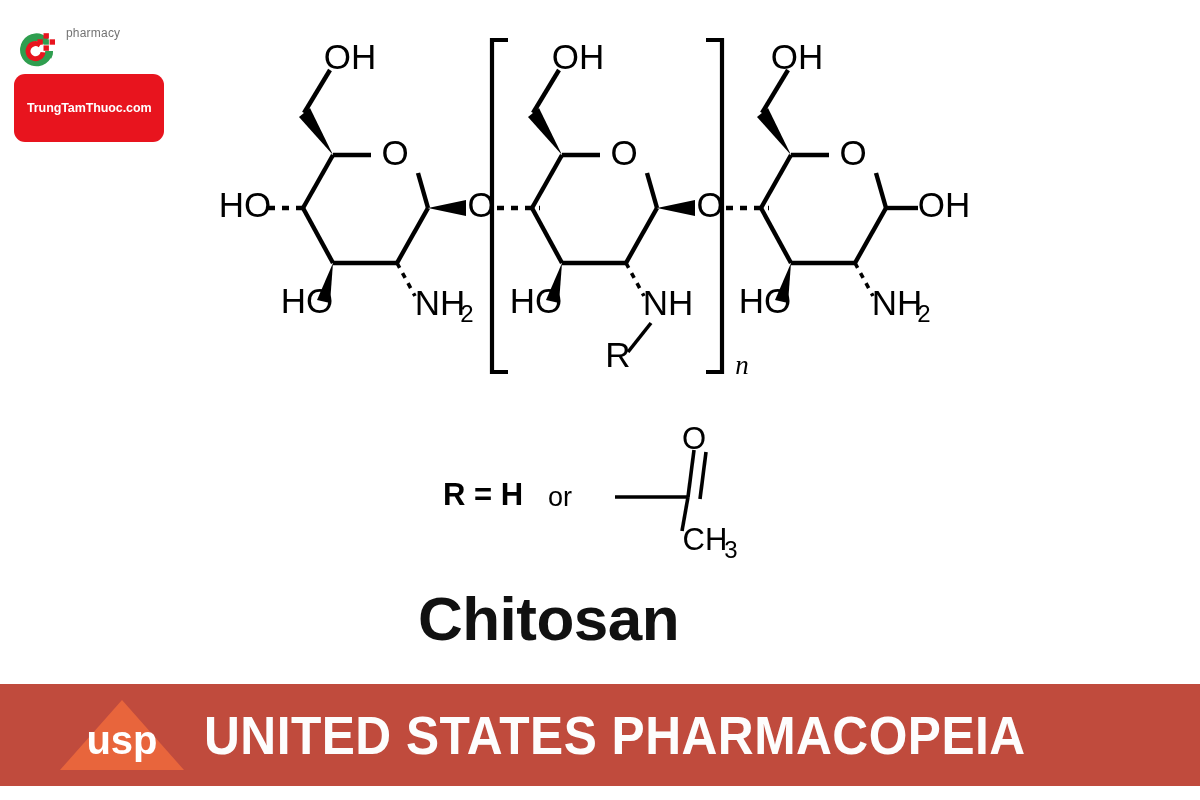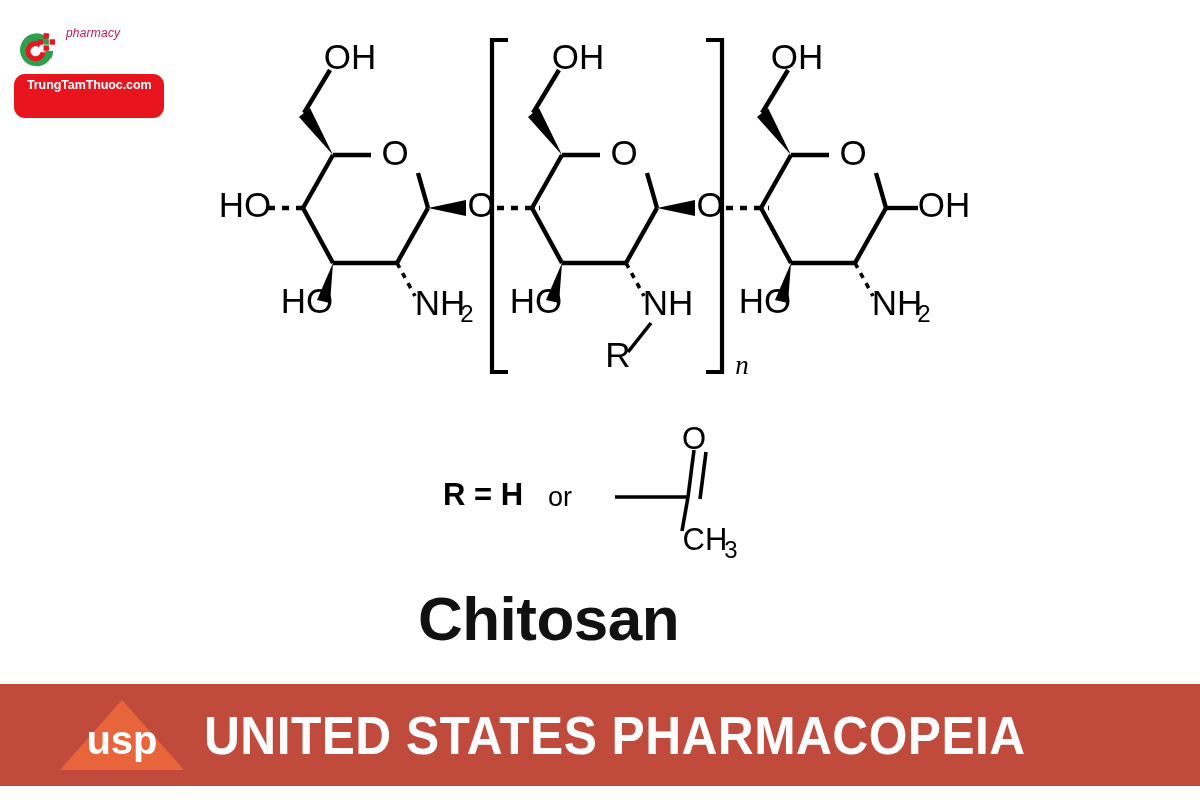--- a/index.html
+++ b/index.html
@@ -40,36 +40,35 @@
     font-size: 27px;
     font-weight: 700;
     color: #2f9e4f;
     letter-spacing: -0.4px;
     line-height: 30px;
     display: block;
   }
   .wm-pharmacy {
     font-size: 12px;
     font-weight: 400;
-    color: #be185d;
+    color: #737373;
     letter-spacing: 0.2px;
     line-height: 14px;
     display: block;
-    font-style: italic;
   }
   #brand-site-pill {
     position: absolute;
     left: 6px;
     top: 52px;
     height: 36px;
-    padding: 4px 13px;
+    padding: 16px 13px;
     background: #e8141e;
     border-radius: 11px;
     display: flex;
-    align-items: flex-start;
+    align-items: center;
     justify-content: center;
   }
   #brand-site-pill span {
     color: #ffffff;
     font-size: 12.5px;
     font-weight: 700;
     letter-spacing: -0.1px;
     white-space: nowrap;
   }
 

